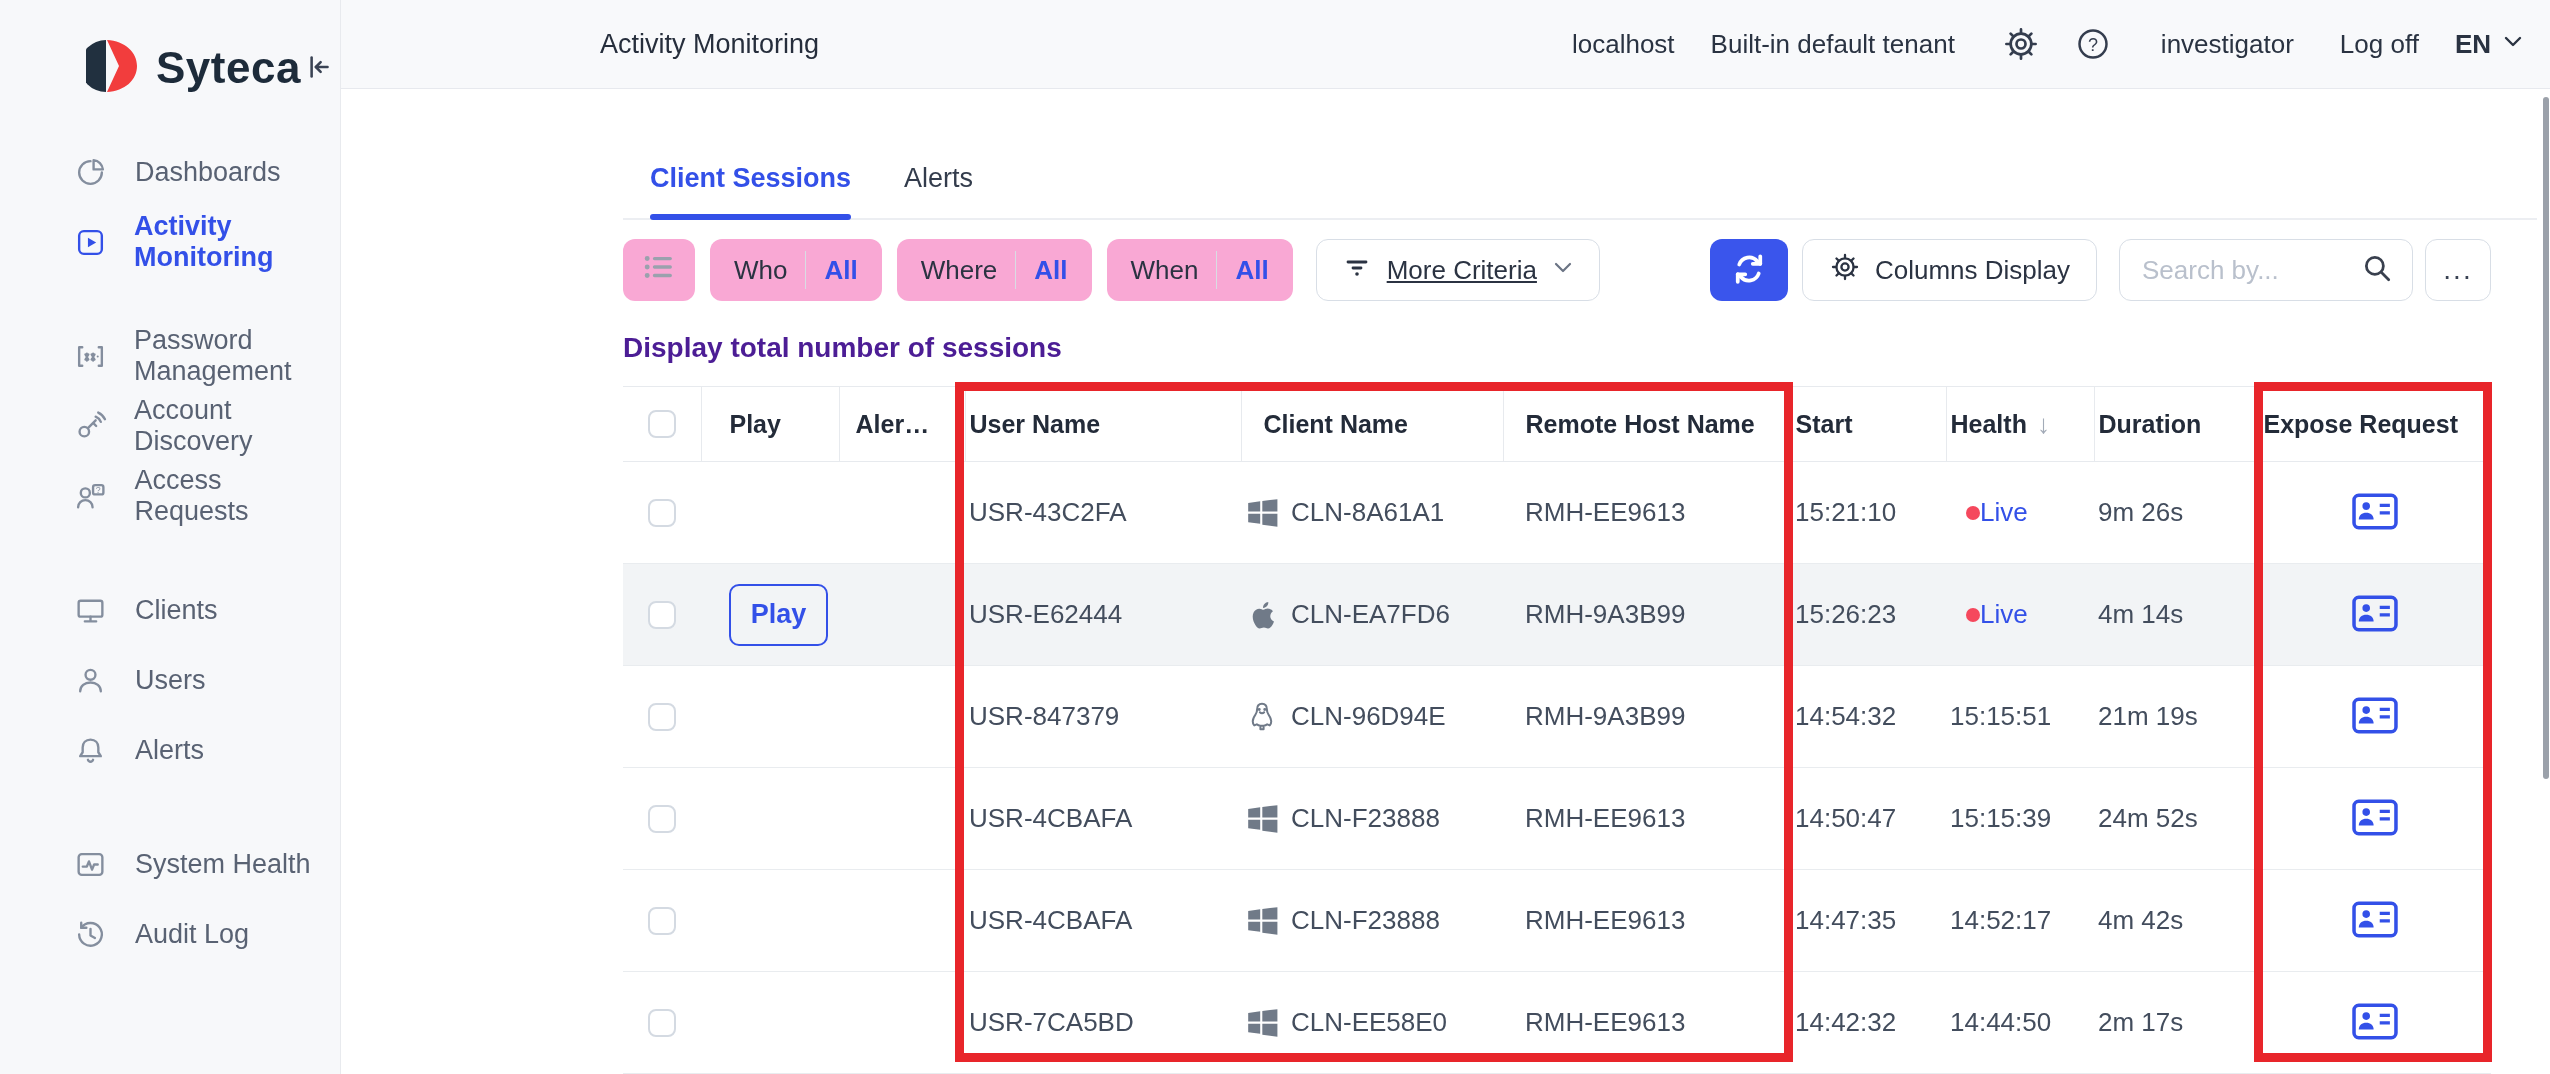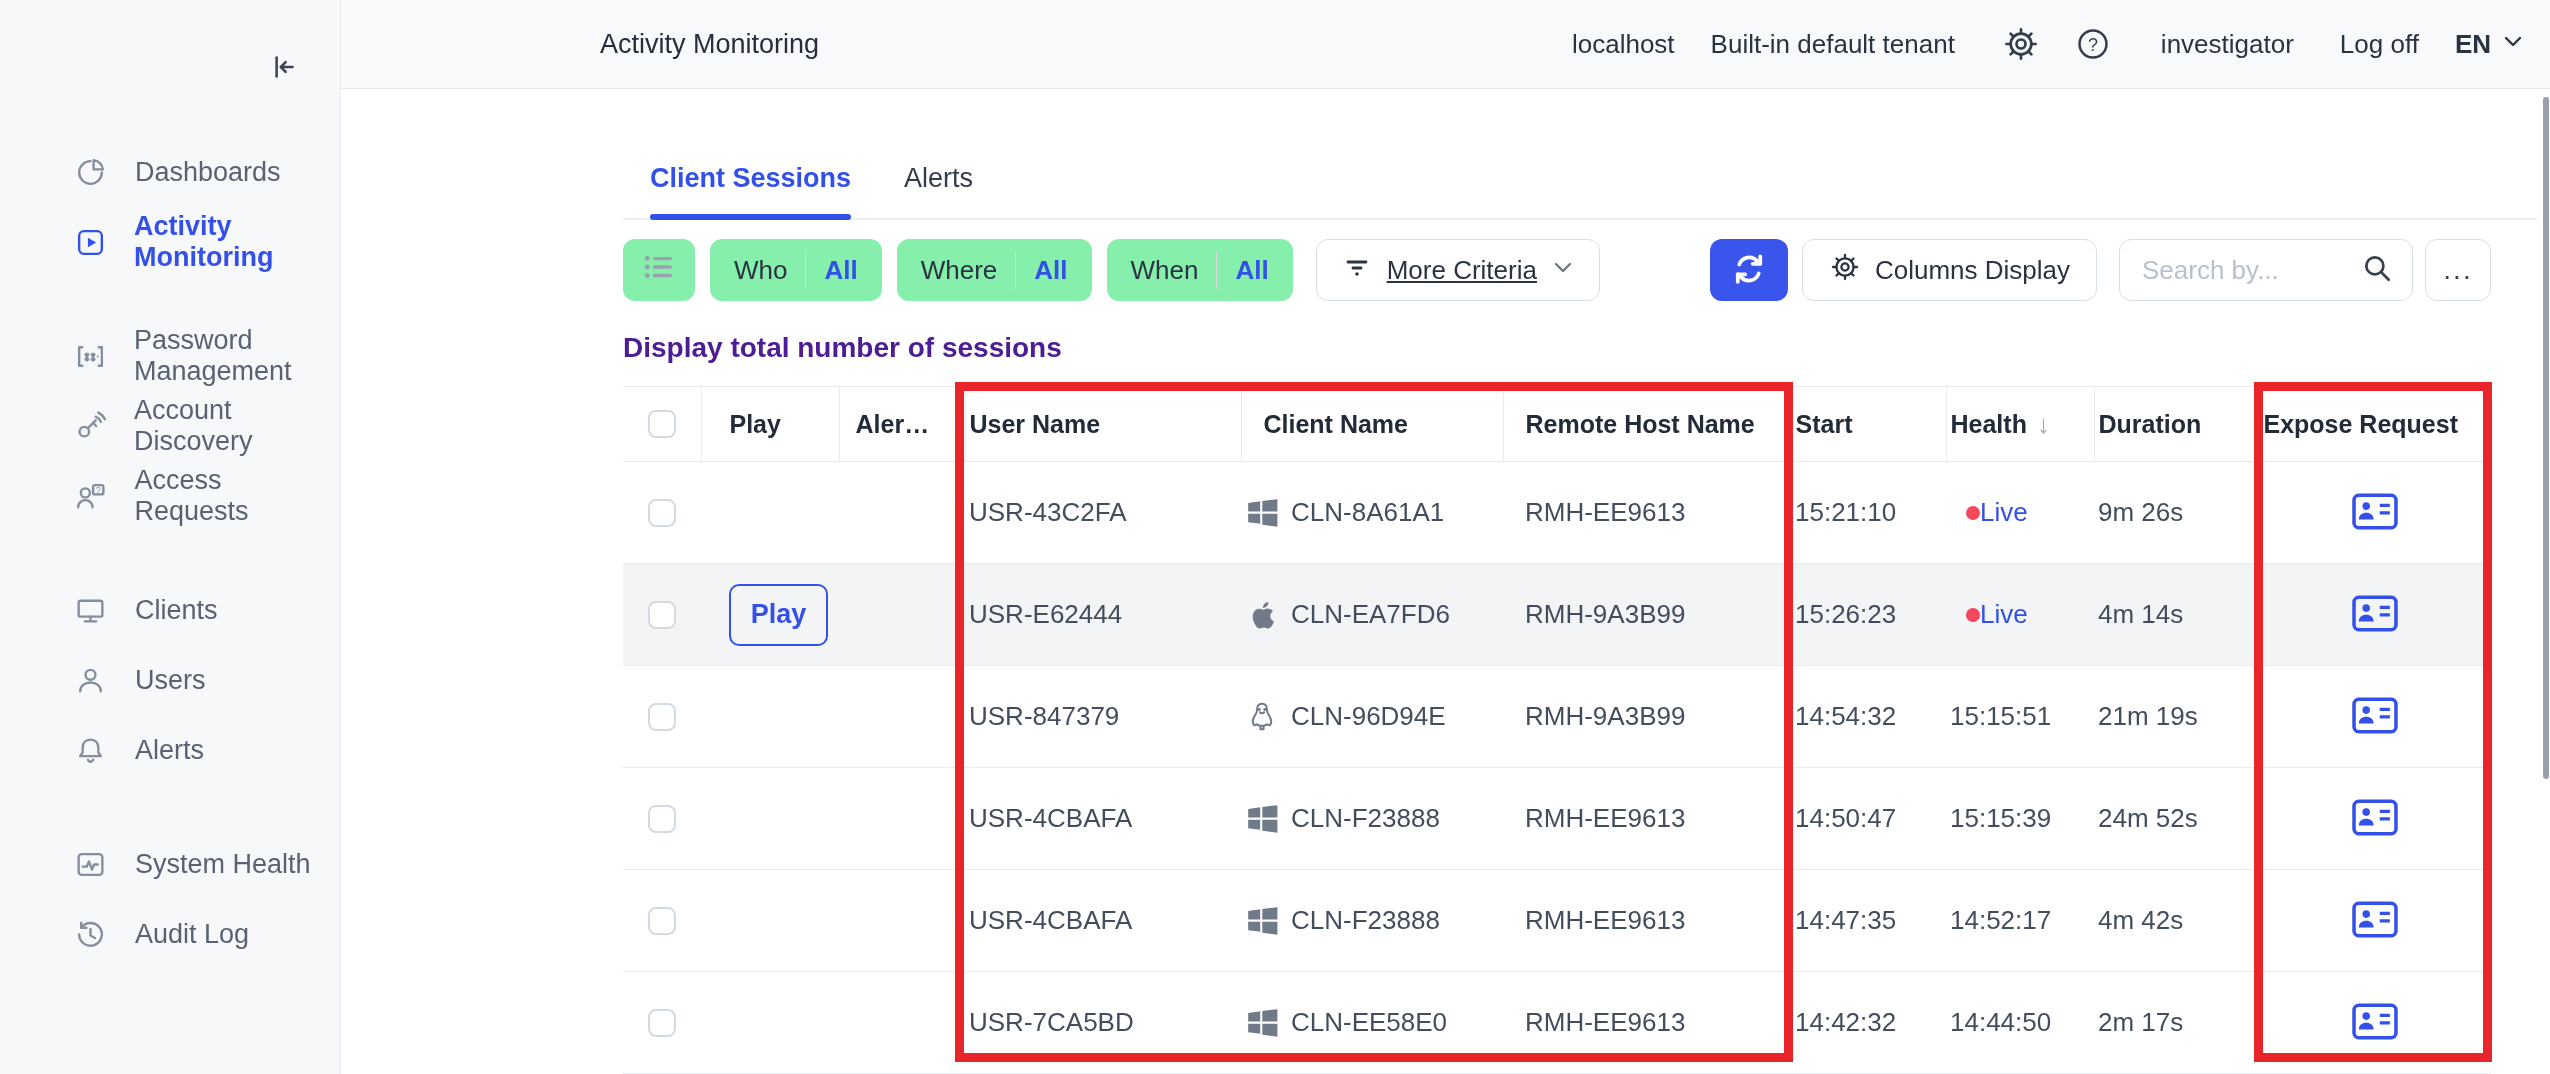--- a/index.html
+++ b/index.html
@@ -40,21 +40,21 @@
   
   .tabs { display:flex; align-items:flex-end; gap:53px; padding-left:27px;
           border-bottom:2px solid #eceef2; margin-right:-46px; height:131px; }
   .tab { font-size:27px; padding-bottom:24px; color:#333c4c; position:relative; cursor:pointer;margin-top:40px; }
   .tab.active { color:var(--accent); font-weight:700; }
   .tab.active::after { content:""; position:absolute; left:0; right:0; bottom:-2px; height:6px;
                        background:var(--accent); border-radius:3px; }
 
   
   .toolbar { margin-top:19px; display:flex; align-items:center; gap:15px; height:62px; }
-  .chip, .sq-btn { background:#86efac; border:none; border-radius:12px; height:62px;
+  .chip, .sq-btn { background:#f9a8d4; border:none; border-radius:12px; height:62px;
                    display:flex; align-items:center; font-size:26px; color:#2b3342; cursor:pointer; }
   .sq-btn { width:72px; justify-content:center; color:#9aa1ad; }
   .chip { padding:0 24px; gap:18px; }
   .chip .chip-val { color:var(--accent); font-weight:600; }
   .chip .chip-div { width:1px; height:38px; background:#d9dde3; }
   .outline-btn { background:#fff; border:1px solid #d8dee6; border-radius:12px; height:62px;
                  display:flex; align-items:center; gap:14px; font-size:26px; color:#2b3342;
                  padding:0 24px; cursor:pointer; }
   .more-criteria { margin-left:8px;text-decoration:underline; }
   .right-group { margin-left:auto; display:flex; align-items:center; }
@@ -100,20 +100,30 @@
   .v-scrollbar { position:absolute; left:2543px; top:97px; width:6px; height:682px;
                  background:#9ba1aa; border-radius:3px; z-index:40; cursor:pointer; }
 </style>
 </head>
 <body>
 
 <div class="app">
 
   <aside class="sidebar">
     <div class="logo-row">
+      <div class="logo">
+        <span>
+          <svg width="54" height="54" viewBox="0 0 54 54">
+            <path d="M20 1 A26 26 0 0 0 20 53 Z" fill="#21303f"></path>
+            <path d="M21 1 c18 1 30 12 30 26 s-12 25 -30 26 l12 -26 z" fill="#f23d3d"></path>
+            <path d="M21 14 l-7 13 7 13 6 0 -7 -13 7 -13 z" fill="#ffffff" opacity="0"></path>
+          </svg>
+        </span>
+        <span class="logo-text">Syteca</span>
+      </div>
       <button class="collapse-btn">
         <svg width="34" height="34" viewBox="0 0 32 32" fill="none" stroke="currentColor" stroke-width="2.4" stroke-linecap="round" stroke-linejoin="round">
           <path d="M10 7v18"></path>
             <path d="M25 16H14"></path>
             <path d="M18.5 11.5 14 16l4.5 4.5"></path>
         </svg>
       </button>
     </div>
     <nav class="side-nav" id="side-nav">
         <div class="side-item">

